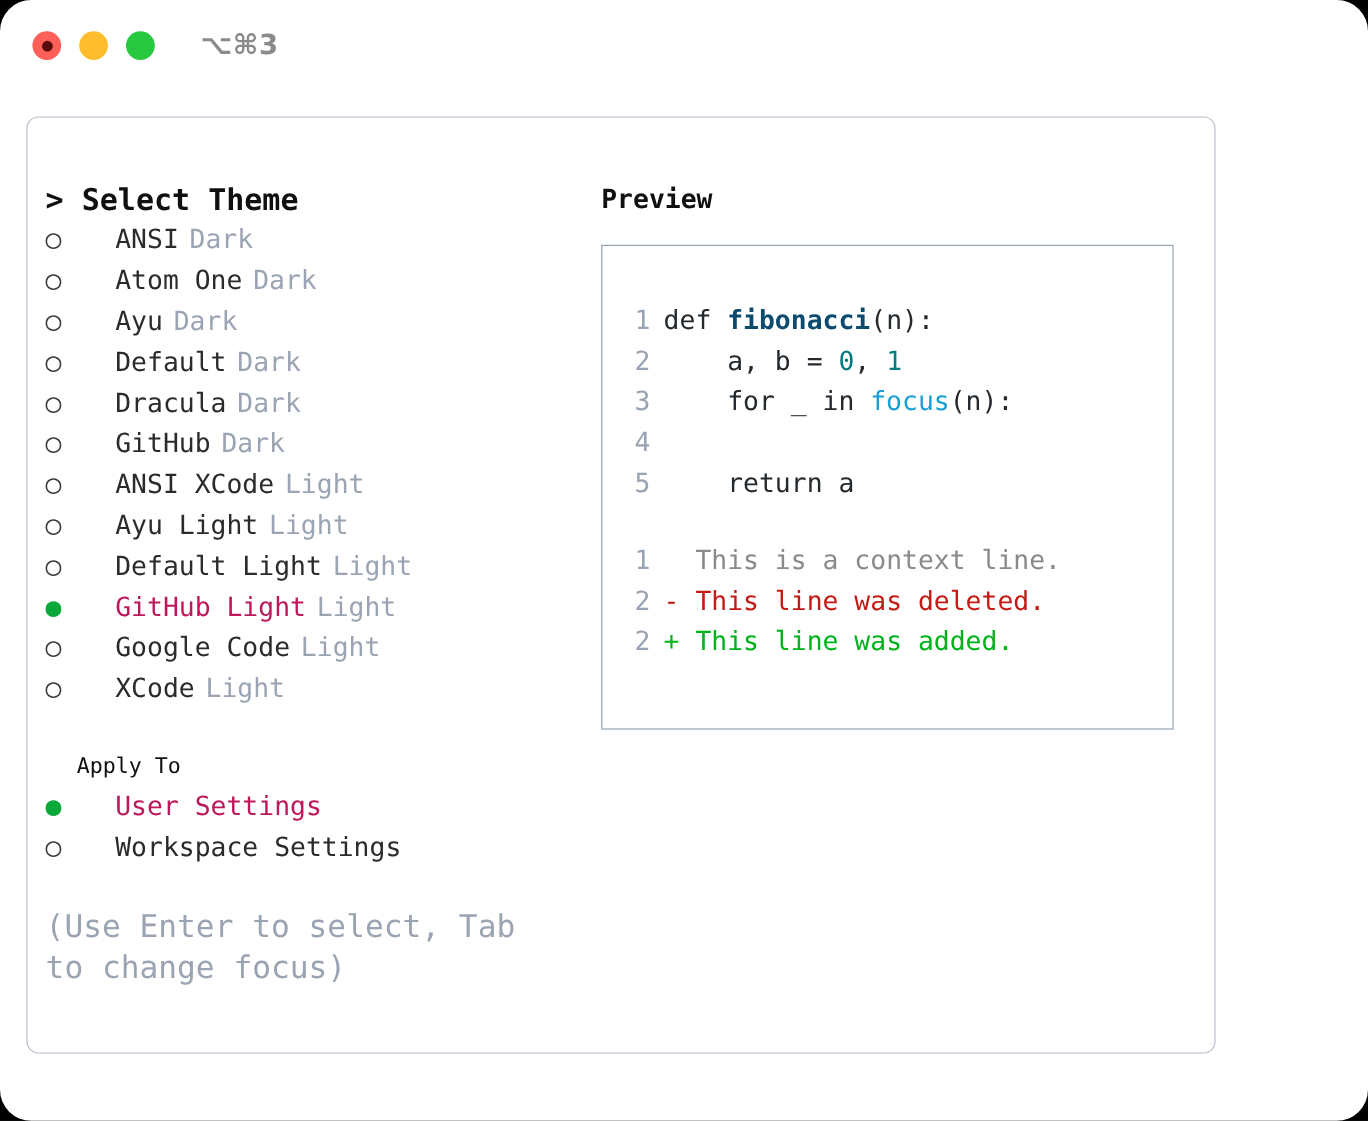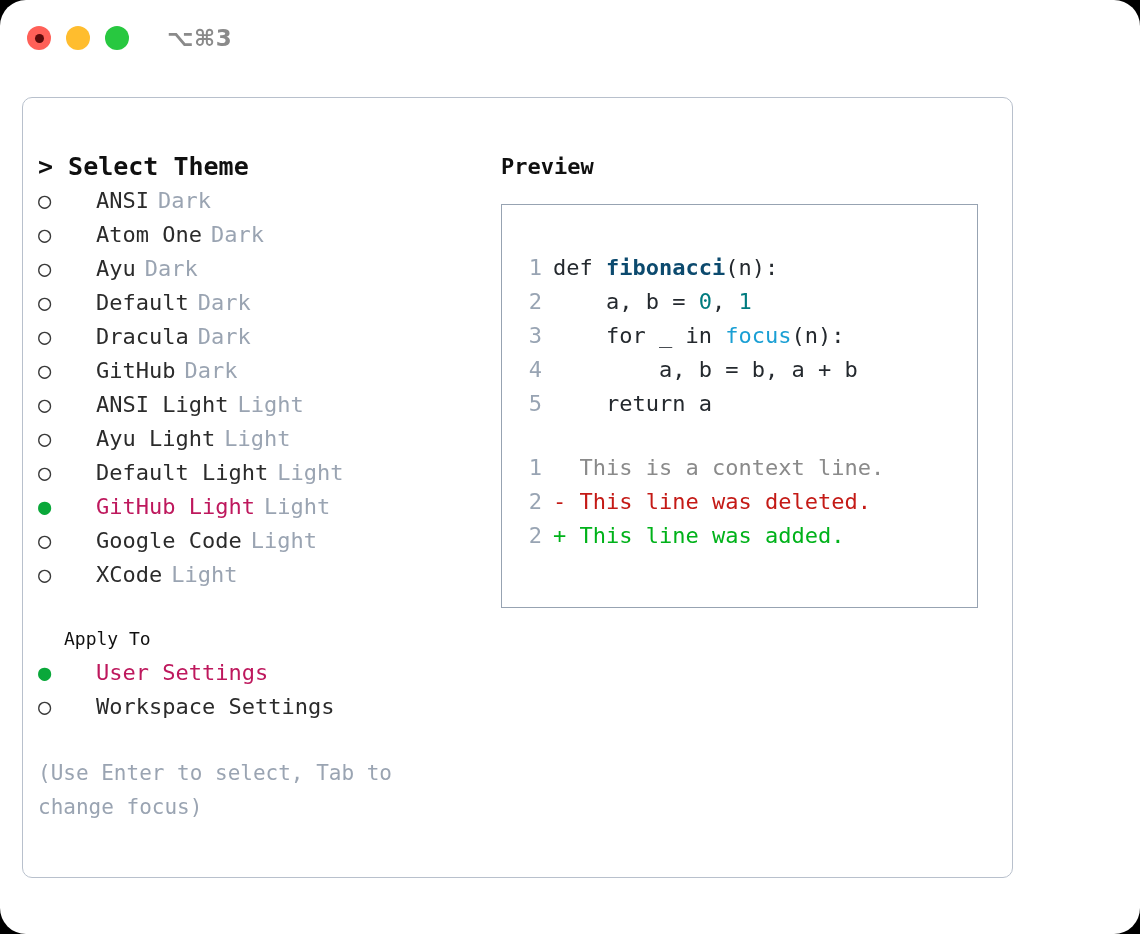--- a/index.html
+++ b/index.html
@@ -149,21 +149,21 @@
     color: #101010;
     line-height: 34px;
     padding-left: 26px;
     white-space: pre;
     margin-top: 30px;
   }
 
   .hint {
     margin-top: 32px;
     font-family: "DejaVu Sans Mono", monospace;
-    font-size: 21px;
+    font-size: 26px;
     color: #9aa4b2;
     line-height: 34px;
     width: 400px;
   }
 
   
   .right-col {
     position: absolute;
     left: 478px;
     top: 52px;
@@ -243,21 +243,21 @@
       <div class="left-col">
         <div class="section-title">&gt; Select Theme</div>
 
         <div class="theme-list" id="theme-list">
             <div class="row"><span class="marker">○</span><span class="label">ANSI</span><span class="badge">Dark</span></div>
             <div class="row"><span class="marker">○</span><span class="label">Atom One</span><span class="badge">Dark</span></div>
             <div class="row"><span class="marker">○</span><span class="label">Ayu</span><span class="badge">Dark</span></div>
             <div class="row"><span class="marker">○</span><span class="label">Default</span><span class="badge">Dark</span></div>
             <div class="row"><span class="marker">○</span><span class="label">Dracula</span><span class="badge">Dark</span></div>
             <div class="row"><span class="marker">○</span><span class="label">GitHub</span><span class="badge">Dark</span></div>
-            <div class="row"><span class="marker">○</span><span class="label">ANSI Light</span><span class="badge">Light</span></div>
+            <div class="row"><span class="marker">○</span><span class="label">ANSI XCode</span><span class="badge">Light</span></div>
             <div class="row"><span class="marker">○</span><span class="label">Ayu Light</span><span class="badge">Light</span></div>
             <div class="row"><span class="marker">○</span><span class="label">Default Light</span><span class="badge">Light</span></div>
             <div class="row"><span class="marker sel">●</span><span class="label sel">GitHub Light</span><span class="badge">Light</span></div>
             <div class="row"><span class="marker">○</span><span class="label">Google Code</span><span class="badge">Light</span></div>
             <div class="row"><span class="marker">○</span><span class="label">XCode</span><span class="badge">Light</span></div>
           </div>
 
         <div class="applyto-title">Apply To</div>
         <div class="apply-list" id="apply-list">
             <div class="row"><span class="marker sel">●</span><span class="label sel">User Settings</span></div>
@@ -268,21 +268,21 @@
       </div>
 
       <div class="right-col">
         <div class="preview-title">Preview</div>
 
         <div class="preview-box">
           <div class="code-area" id="code-area">
               <div class="code-line"><span class="lineno">1</span><span class="code-text"><span class="tok-def">def </span><span class="tok-fn">fibonacci</span><span class="tok-plain">(n):</span></span></div>
               <div class="code-line"><span class="lineno">2</span><span class="code-text"><span class="tok-plain">    a, b = </span><span class="tok-num">0</span><span class="tok-plain">, </span><span class="tok-num">1</span></span></div>
               <div class="code-line"><span class="lineno">3</span><span class="code-text"><span class="tok-plain">    for _ in </span><span class="tok-call">focus</span><span class="tok-plain">(n):</span></span></div>
-              <div class="code-line"><span class="lineno">4</span><span class="code-text"><span class="tok-plain">        a, b = b, a + b</span></span></div>
+              <div class="code-line"><span class="lineno">4</span></div>
               <div class="code-line"><span class="lineno">5</span><span class="code-text"><span class="tok-plain">    return a</span></span></div>
               <div class="diff-gap"></div>
               <div class="code-line"><span class="lineno">1</span><span class="diff-context">  </span><span class="diff-context">This is a context line.</span></div>
               <div class="code-line"><span class="lineno">2</span><span class="diff-del">- </span><span class="diff-del">This line was deleted.</span></div>
               <div class="code-line"><span class="lineno">2</span><span class="diff-add">+ </span><span class="diff-add">This line was added.</span></div>
             </div>
         </div>
       </div>
 
     </div>

